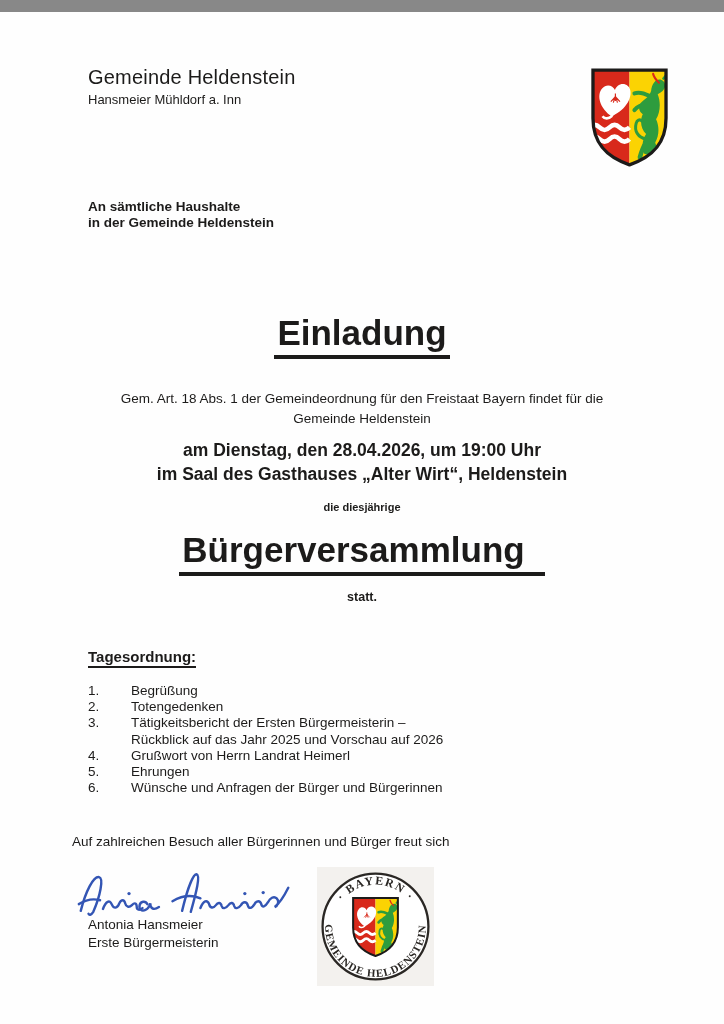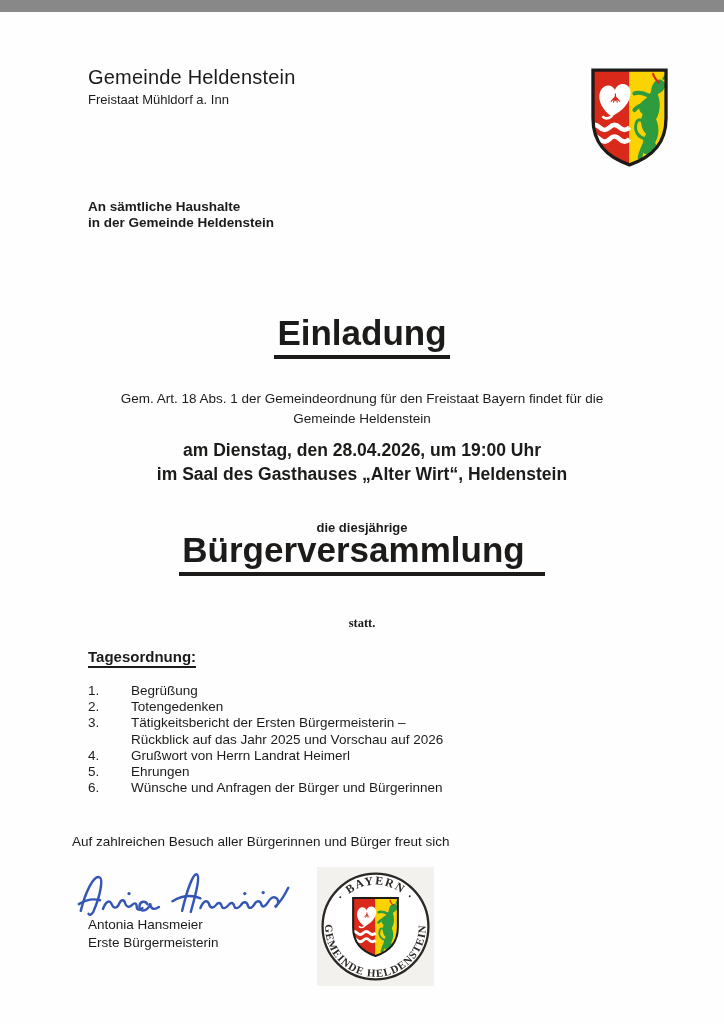--- a/index.html
+++ b/index.html
@@ -23,27 +23,27 @@
   .recipient{left:88px; top:187px; font-size:13.5px; font-weight:bold; line-height:16px;}
   
   .center{left:0; right:0; text-align:center;}
   .title-wrap{top:303px;}
   .big-underline{
     display:inline-block; font-weight:bold; font-size:35px; line-height:1.05;
     border-bottom:4px solid var(--ink); padding:0 3px 3px 3px;
   }
   .legal{top:377px; font-weight:normal; font-size:13.5px; line-height:20px;}
   .when{top:426px; font-weight:bold; font-size:17.5px; line-height:24px;}
-  .leadin{top:508px; font-weight:bold; font-size:13px;}
+  .leadin{top:489px; font-weight:bold; font-size:11px;}
   .event-wrap{top:520px;}
   .event-underline{
     display:inline-block; font-weight:bold; font-size:35px; line-height:1.05;
     border-bottom:4px solid var(--ink); padding:0 20px 3px 3px;
   }
-  .statt{top:604px; font-weight:bold; font-size:12.5px;font-family:Liberation Serif, serif;}
+  .statt{top:578px; font-weight:bold; font-size:12.5px;}
   
   .agenda-head{left:88px; top:636px; font-size:15px; font-weight:bold;}
   .agenda-head span{border-bottom:2px solid var(--ink); padding-bottom:1px;}
   .agenda{left:88px; top:671px; font-size:13.5px; line-height:16.2px; width:540px;}
   .agenda-row{display:flex;}
   .agenda-row .num{width:43px; flex:0 0 43px;}
   .agenda-row .txt{flex:1;}
   
   .invite{left:72px; top:822px; font-size:13.5px;}
   .signature{left:74px; top:855px; width:222px; height:54px;}
@@ -84,21 +84,21 @@
         <path d="M85.5 20 C82 16.5 79.5 14 78.5 9.5" fill="none" style="stroke:var(--coa-red)" stroke-width="2.6" stroke-linecap="round"></path>
       </g>
       <path d="M6 5 H94 V63 C94 94 77 110 50 119 C23 110 6 94 6 63 Z" fill="none" style="stroke:var(--ink)" stroke-width="4"></path>
     </symbol>
   </defs>
 </svg>
 
 <div class="page">
 
   <div class="abs muni">Gemeinde Heldenstein</div>
-  <div class="abs district">Freistaat Mühldorf a. Inn</div>
+  <div class="abs district">Hansmeier Mühldorf a. Inn</div>
 
   <svg class="abs arms" viewBox="0 0 100 124" role="img">
     <use href="#coa"></use>
   </svg>
 
   <div class="abs recipient">
     <div>An sämtliche Haushalte</div>
     <div>in der Gemeinde Heldenstein</div>
   </div>
 

